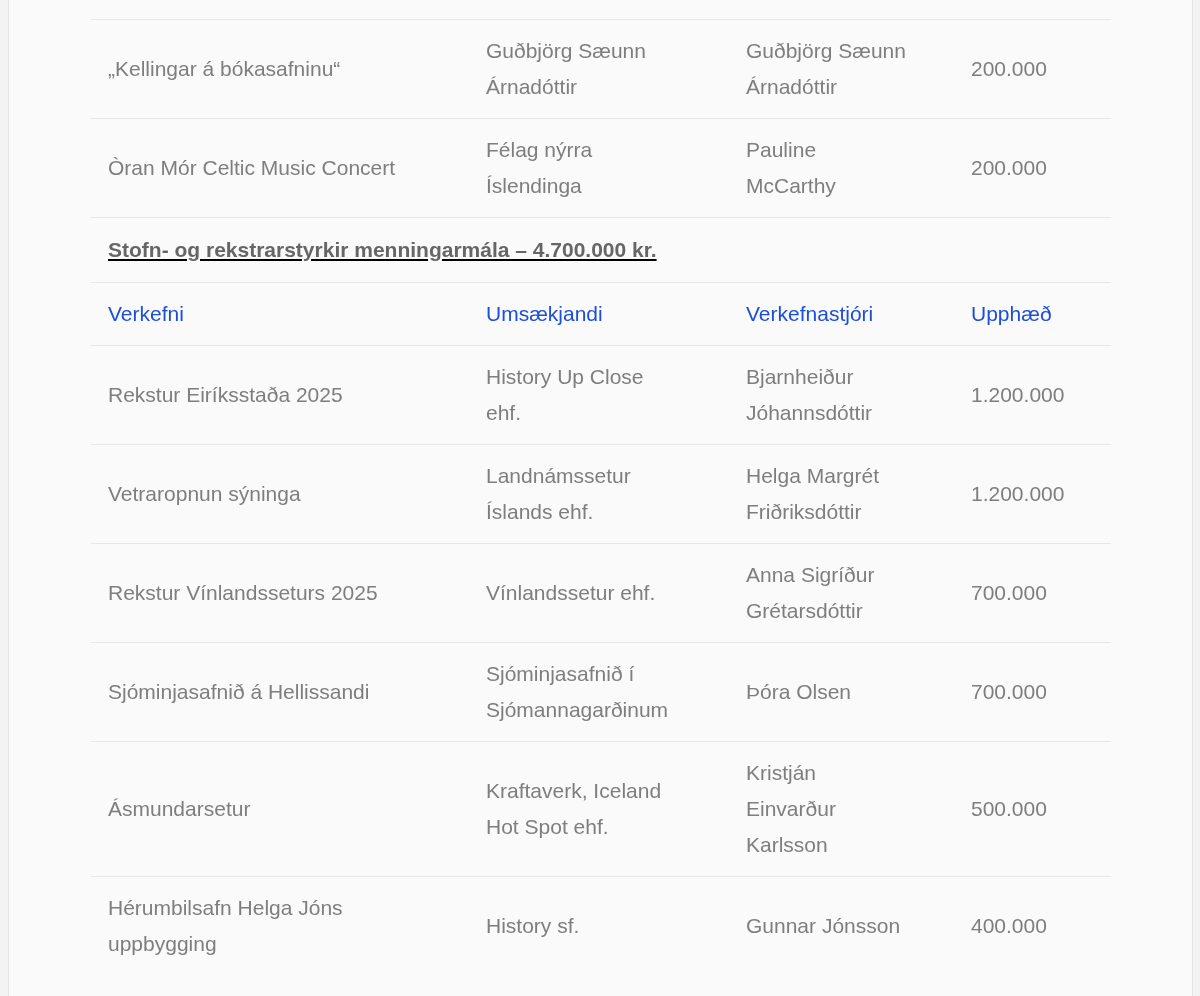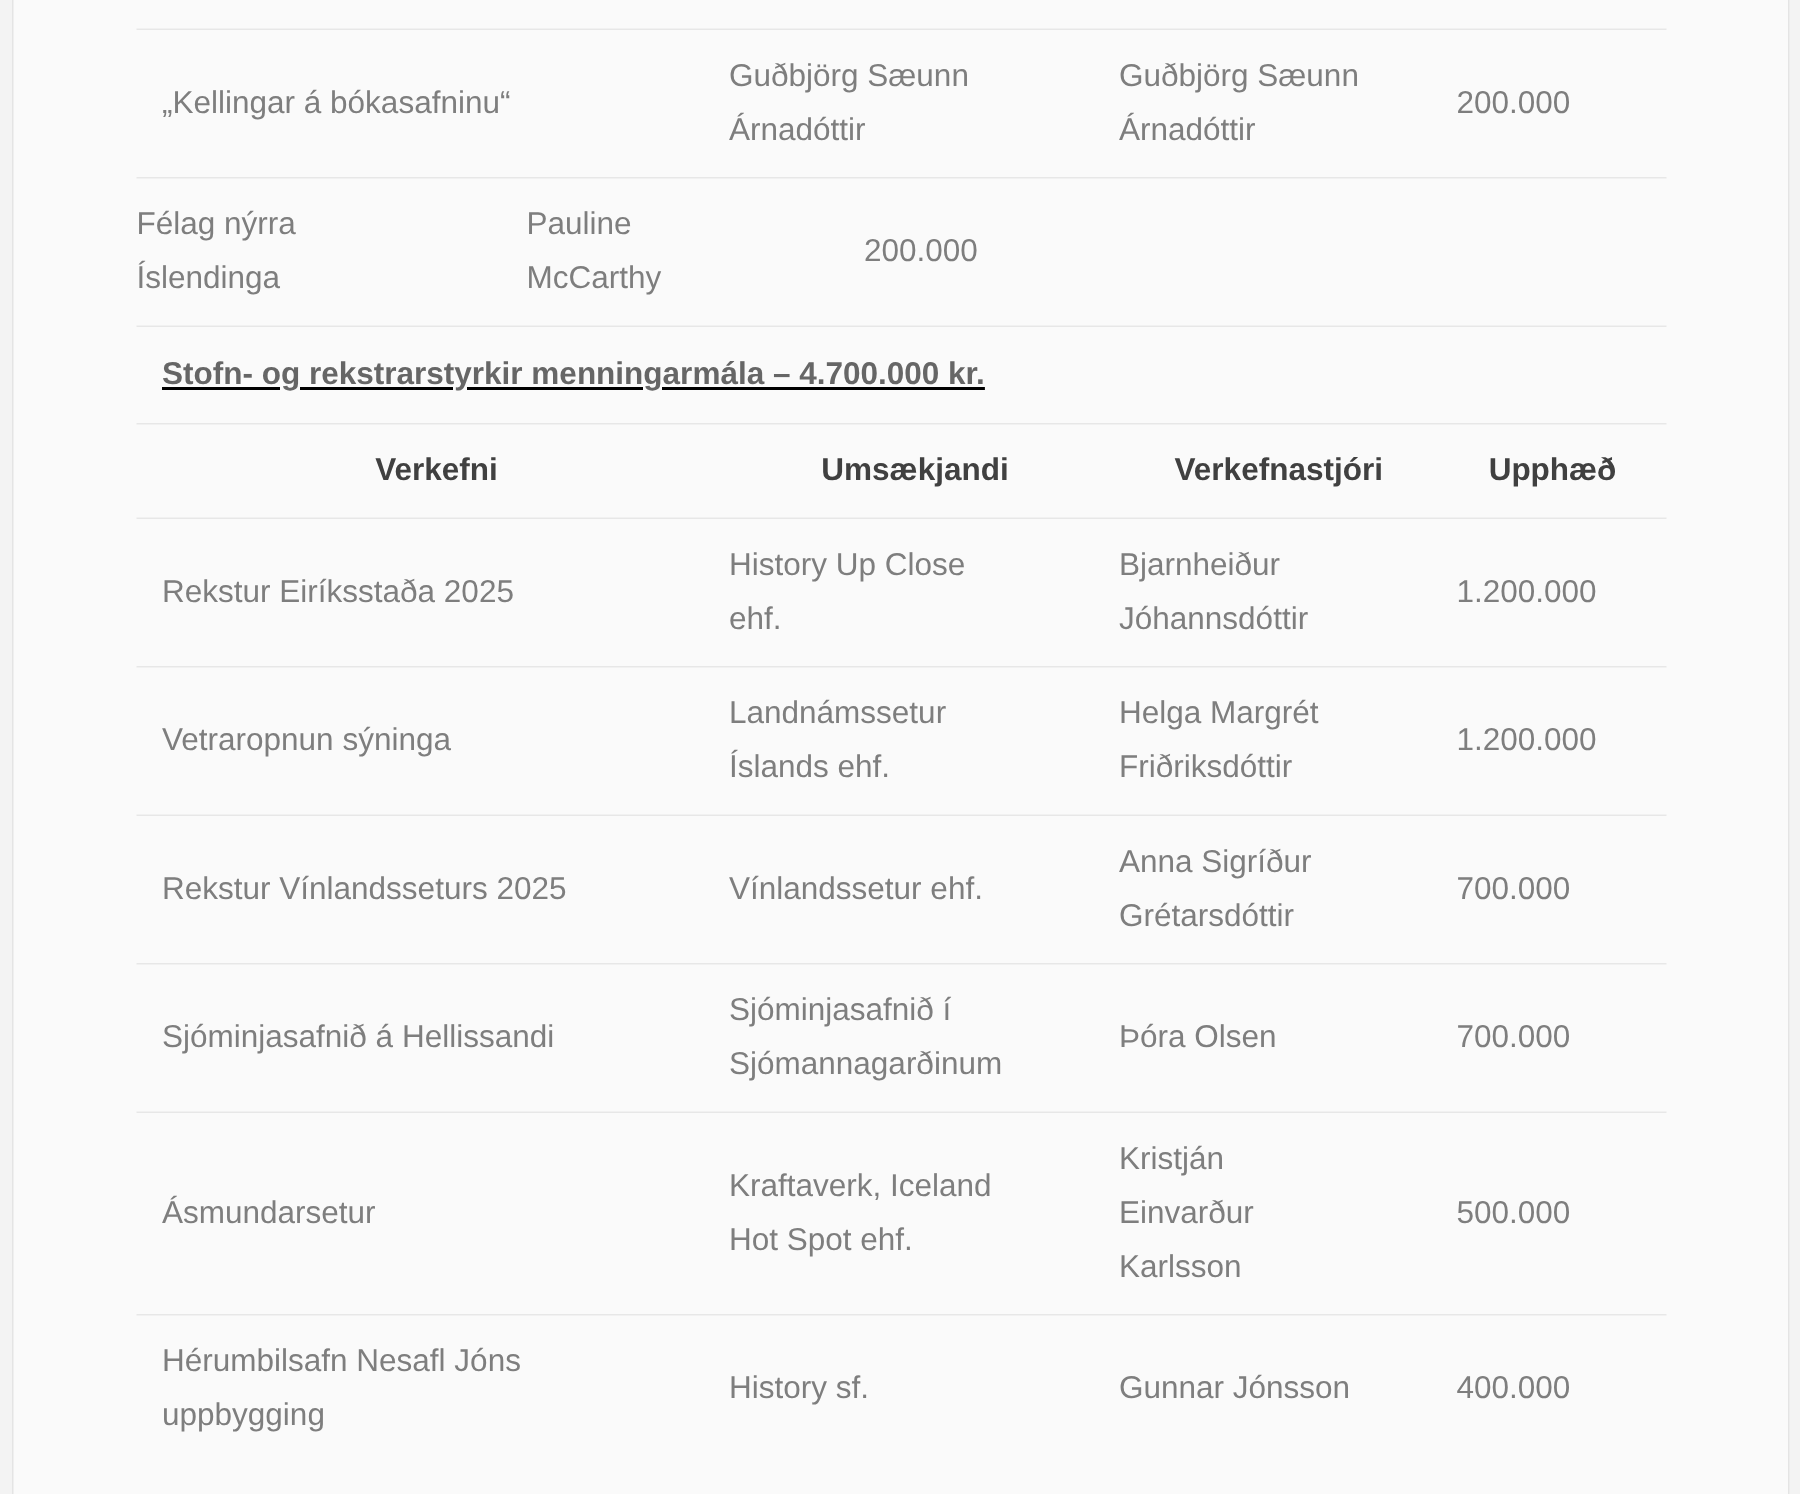--- a/index.html
+++ b/index.html
@@ -30,39 +30,40 @@
   .c2 { width:260px; }
   .c3 { width:225px; }
   .c4 { width:140px; }
 
   .section-title-row { border-top:1px solid #e7e7e7;text-decoration:underline; }
   .section-title {
     font-size:21px; font-weight:700; color:#666666;
     line-height:36px; padding:14px 12px 14px 17px;
   }
   .header-row .cell {
-    font-weight:700; color:#404040;text-align:center;
+    font-weight:400; color:#1d4ed8;
   }
 </style>
 </head>
 <body>
 
 <div class="page">
   <div class="content">
 
     <div>
       <div class="trow">
         <div class="cell c1">„Kellingar á bókasafninu“</div>
         <div class="cell c2">Guðbjörg Sæunn
 Árnadóttir</div>
         <div class="cell c3">Guðbjörg Sæunn
 Árnadóttir</div>
         <div class="cell c4">200.000</div>
       </div>
       <div class="trow">
+        <div class="cell c1">Òran Mór Celtic Music Concert</div>
         <div class="cell c2">Félag nýrra
 Íslendinga</div>
         <div class="cell c3">Pauline
 McCarthy</div>
         <div class="cell c4">200.000</div>
       </div>
     </div>
 
     <div class="section-title-row">
       <div class="section-title">Stofn- og rekstrarstyrkir menningarmála – 4.700.000 kr.</div>
@@ -109,21 +110,21 @@
       <div class="trow">
         <div class="cell c1">Ásmundarsetur</div>
         <div class="cell c2">Kraftaverk, Iceland
 Hot Spot ehf.</div>
         <div class="cell c3">Kristján
 Einvarður
 Karlsson</div>
         <div class="cell c4">500.000</div>
       </div>
       <div class="trow">
-        <div class="cell c1">Hérumbilsafn Nesafl Jóns
+        <div class="cell c1">Hérumbilsafn Helga Jóns
 uppbygging</div>
         <div class="cell c2">History sf.</div>
         <div class="cell c3">Gunnar Jónsson</div>
         <div class="cell c4">400.000</div>
       </div>
     </div>
 
   </div>
 </div>
 

